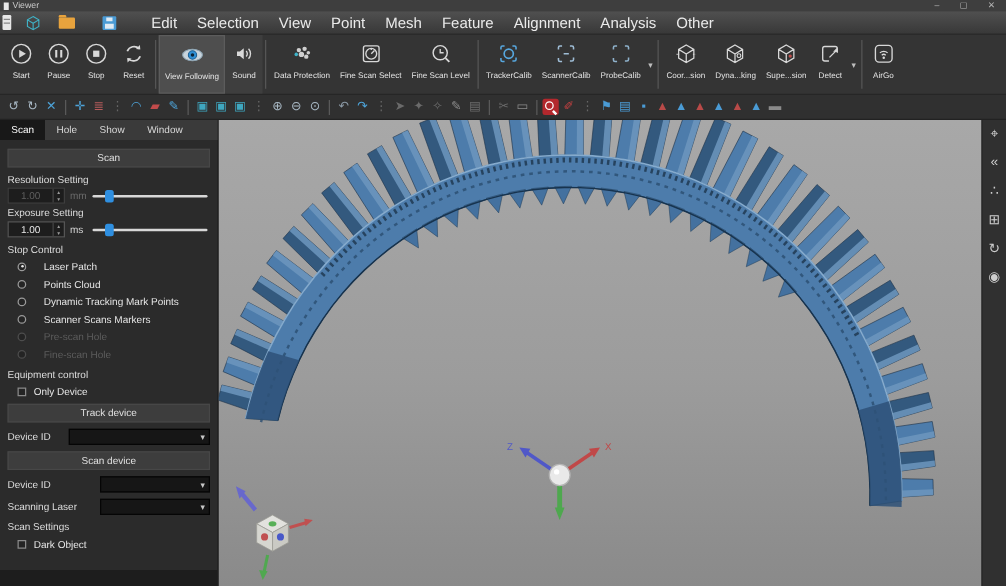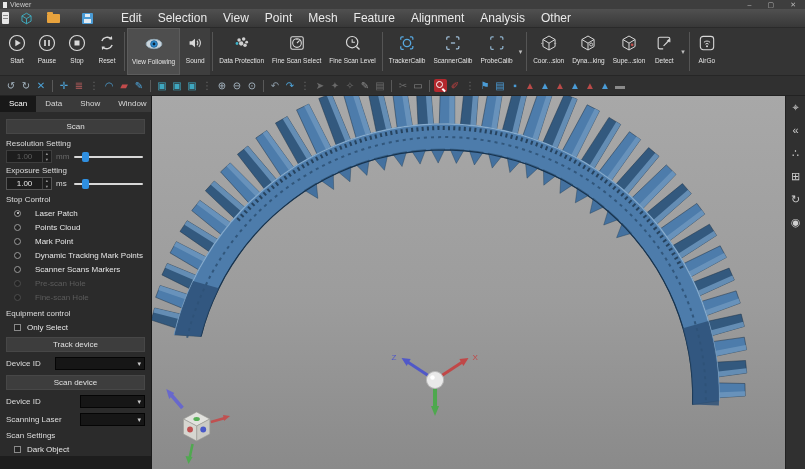--- a/index.html
+++ b/index.html
@@ -48,21 +48,21 @@
   .tb2-item.t-mag { position:relative; width:13px; height:13px; background:#b3282d; border-radius:2px; }
   .t-mag::before { content:""; position:absolute; left:2px; top:2px; width:5px; height:5px;
     border:1.3px solid #fff; border-radius:50%; }
   .t-mag::after { content:""; position:absolute; left:9px; top:9px; width:4px; height:1.5px;
     background:#fff; transform:rotate(45deg); transform-origin:0 0; }
 
   
   .main { flex:1; display:flex; min-height:0; }
 
   
-  .left-panel { width:152px; background:#2b2b2b; border-right:1px solid #1a1a1a;
+  .left-panel { width:175px; background:#2b2b2b; border-right:1px solid #1a1a1a;
     display:flex; flex-direction:column; color:#e4e4e4; }
   .panel-tabs { height:16px; background:#3a3a3a; display:flex; }
   .panel-tab { font-size:8px; color:#d8d8d8; padding:3px 9px; cursor:default; }
   .panel-tab.active { background:#181818; color:#fff; }
   .panel-body { flex:1; padding:4px 4px 0; overflow:hidden; }
   .section-bar { background:#3d3d3d; border:1px solid #474747; text-align:center;
     font-size:8px; color:#e0e0e0; padding:2px 0; margin:3px 2px 5px; cursor:default; }
   .field-label { font-size:8px; color:#dedede; margin:2px 2px 2px; }
   .field-row { display:flex; align-items:center; gap:4px; margin:0 2px 3px; }
   .spin { width:46px; height:13px; background:#1d1d1d; border:1px solid #555;
@@ -382,21 +382,21 @@
       <span class="tb2-item" style="color: rgb(185, 74, 72);">▲</span>
       <span class="tb2-item" style="color: rgb(74, 155, 213);">▲</span>
       <span class="tb2-item" style="color: rgb(138, 138, 138);">▬</span>
     </div>
 
   <div class="main">
 
     <div class="left-panel">
       <div class="panel-tabs">
         <span class="panel-tab active">Scan</span>
-        <span class="panel-tab">Data</span>
+        <span class="panel-tab">Hole</span>
         <span class="panel-tab">Show</span>
         <span class="panel-tab">Window</span>
       </div>
       <div class="panel-body">
         <div class="section-bar">Scan</div>
 
         <div class="field-label">Resolution Setting</div>
         <div class="field-row">
           <div class="spin disabled">
             <span class="spin-val">1.00</span>
@@ -434,24 +434,20 @@
             <div class="radio-row selected">
               <span class="radio"></span>
               <span class="radio-label">Laser Patch</span>
             </div>
 
             <div class="radio-row">
               <span class="radio"></span>
               <span class="radio-label">Points Cloud</span>
             </div>
 
-            <div class="radio-row">
-              <span class="radio"></span>
-              <span class="radio-label">Mark Point</span>
-            </div>
 
             <div class="radio-row">
               <span class="radio"></span>
               <span class="radio-label">Dynamic Tracking Mark Points</span>
             </div>
 
             <div class="radio-row">
               <span class="radio"></span>
               <span class="radio-label">Scanner Scans Markers</span>
             </div>
@@ -463,21 +459,21 @@
 
             <div class="radio-row disabled">
               <span class="radio"></span>
               <span class="radio-label">Fine-scan Hole</span>
             </div>
           </div>
 
         <div class="group-label">Equipment control</div>
         <div class="check-row">
           <span class="checkbox"></span>
-          <span class="check-label">Only Select</span>
+          <span class="check-label">Only Device</span>
         </div>
 
         <div class="section-bar">Track device</div>
         <div class="dd-row r1">
           <span class="dd-label">Device ID</span>
           <div class="dropdown">
               <span class="dd-caret">▾</span>
             </div>
         </div>
 

